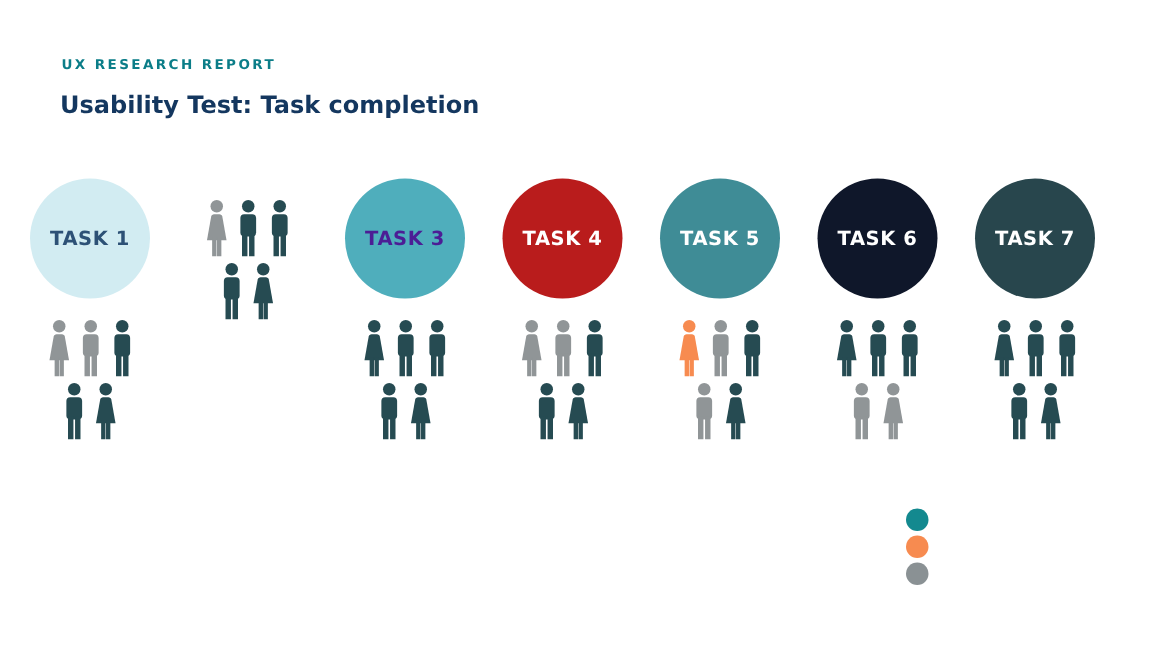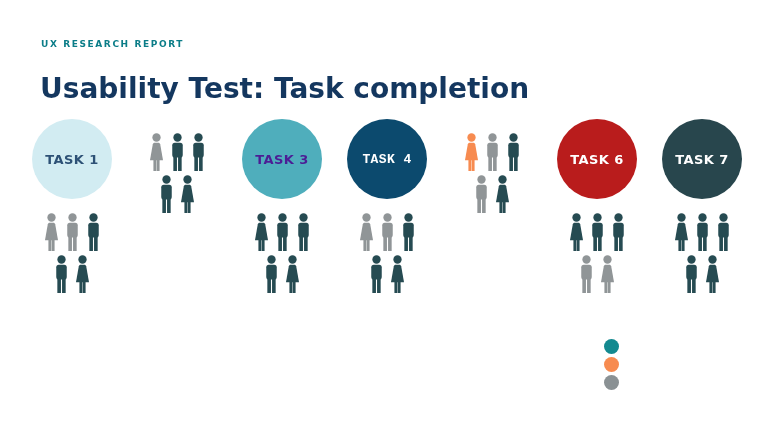--- a/index.html
+++ b/index.html
@@ -15,29 +15,29 @@
   .eyebrow {
     position: absolute;
     left: 41px; top: 39px;
     font-size: 9px;
     font-weight: bold;
     letter-spacing: 1.6px;
     color: #0b7d88;
   }
   .title {
     position: absolute;
-    left: 40px; top: 72px;
-    font-size: 28px;
+    left: 40px; top: 60px;
+    font-size: 16px;
     font-weight: bold;
     color: #14375f;
   }
 
   .columns {
     position: absolute;
-    left: 32px; top: 119px;
+    left: 20px; top: 119px;
     display: flex;
     gap: 25px;
   }
   .task-column { width: 80px; display: flex; flex-direction: column; align-items: center; }
   .circle {
     width: 80px; height: 80px;
     border-radius: 50%;
     display: flex; align-items: center; justify-content: center;
     font-size: 13px;
     font-weight: 600;
@@ -178,21 +178,21 @@
             <svg width="19" height="38" viewBox="0 0 20 42" fill="#264b52">
               <circle cx="10" cy="5" r="4.6"></circle>
               <path d="M8 10.8h4c1 0 1.9.7 2.1 1.7L17.2 30H2.8l3.1-17.5c.2-1 1.1-1.7 2.1-1.7z"></path>
               <rect x="6.6" y="28" width="3.2" height="14"></rect>
               <rect x="10.2" y="28" width="3.2" height="14"></rect>
             </svg>
           </div>
       </div>
     </div>
     <div class="task-column">
-      <div class="circle" style="background: #0c4a6e; color: rgb(255, 255, 255); font-family: Liberation Mono, monospace;">
+      <div class="circle" style="background: #b91c1c; color: rgb(255, 255, 255);">
           <span>TASK 4</span>
         </div>
       <div class="people">
         <div class="prow row1">
             <svg width="19" height="38" viewBox="0 0 20 42" fill="#909597">
               <circle cx="10" cy="5" r="4.6"></circle>
               <path d="M8 10.8h4c1 0 1.9.7 2.1 1.7L17.2 30H2.8l3.1-17.5c.2-1 1.1-1.7 2.1-1.7z"></path>
               <rect x="6.6" y="28" width="3.2" height="14"></rect>
               <rect x="10.2" y="28" width="3.2" height="14"></rect>
             </svg>
@@ -219,20 +219,23 @@
             <svg width="19" height="38" viewBox="0 0 20 42" fill="#264b52">
               <circle cx="10" cy="5" r="4.6"></circle>
               <path d="M8 10.8h4c1 0 1.9.7 2.1 1.7L17.2 30H2.8l3.1-17.5c.2-1 1.1-1.7 2.1-1.7z"></path>
               <rect x="6.6" y="28" width="3.2" height="14"></rect>
               <rect x="10.2" y="28" width="3.2" height="14"></rect>
             </svg>
           </div>
       </div>
     </div>
     <div class="task-column">
+      <div class="circle" style="background: rgb(63, 140, 150); color: rgb(255, 255, 255);">
+          <span>TASK 5</span>
+        </div>
       <div class="people">
         <div class="prow row1">
             <svg width="19" height="38" viewBox="0 0 20 42" fill="#f78b50">
               <circle cx="10" cy="5" r="4.6"></circle>
               <path d="M8 10.8h4c1 0 1.9.7 2.1 1.7L17.2 30H2.8l3.1-17.5c.2-1 1.1-1.7 2.1-1.7z"></path>
               <rect x="6.6" y="28" width="3.2" height="14"></rect>
               <rect x="10.2" y="28" width="3.2" height="14"></rect>
             </svg>
             <svg width="19" height="38" viewBox="0 0 20 42" fill="#909597">
               <circle cx="10" cy="5" r="4.6"></circle>
@@ -257,21 +260,21 @@
             <svg width="19" height="38" viewBox="0 0 20 42" fill="#264b52">
               <circle cx="10" cy="5" r="4.6"></circle>
               <path d="M8 10.8h4c1 0 1.9.7 2.1 1.7L17.2 30H2.8l3.1-17.5c.2-1 1.1-1.7 2.1-1.7z"></path>
               <rect x="6.6" y="28" width="3.2" height="14"></rect>
               <rect x="10.2" y="28" width="3.2" height="14"></rect>
             </svg>
           </div>
       </div>
     </div>
     <div class="task-column">
-      <div class="circle" style="background: #b91c1c; color: rgb(255, 255, 255);">
+      <div class="circle" style="background: #0f172a; color: rgb(255, 255, 255);">
           <span>TASK 6</span>
         </div>
       <div class="people">
         <div class="prow row1">
             <svg width="19" height="38" viewBox="0 0 20 42" fill="#264b52">
               <circle cx="10" cy="5" r="4.6"></circle>
               <path d="M8 10.8h4c1 0 1.9.7 2.1 1.7L17.2 30H2.8l3.1-17.5c.2-1 1.1-1.7 2.1-1.7z"></path>
               <rect x="6.6" y="28" width="3.2" height="14"></rect>
               <rect x="10.2" y="28" width="3.2" height="14"></rect>
             </svg>

